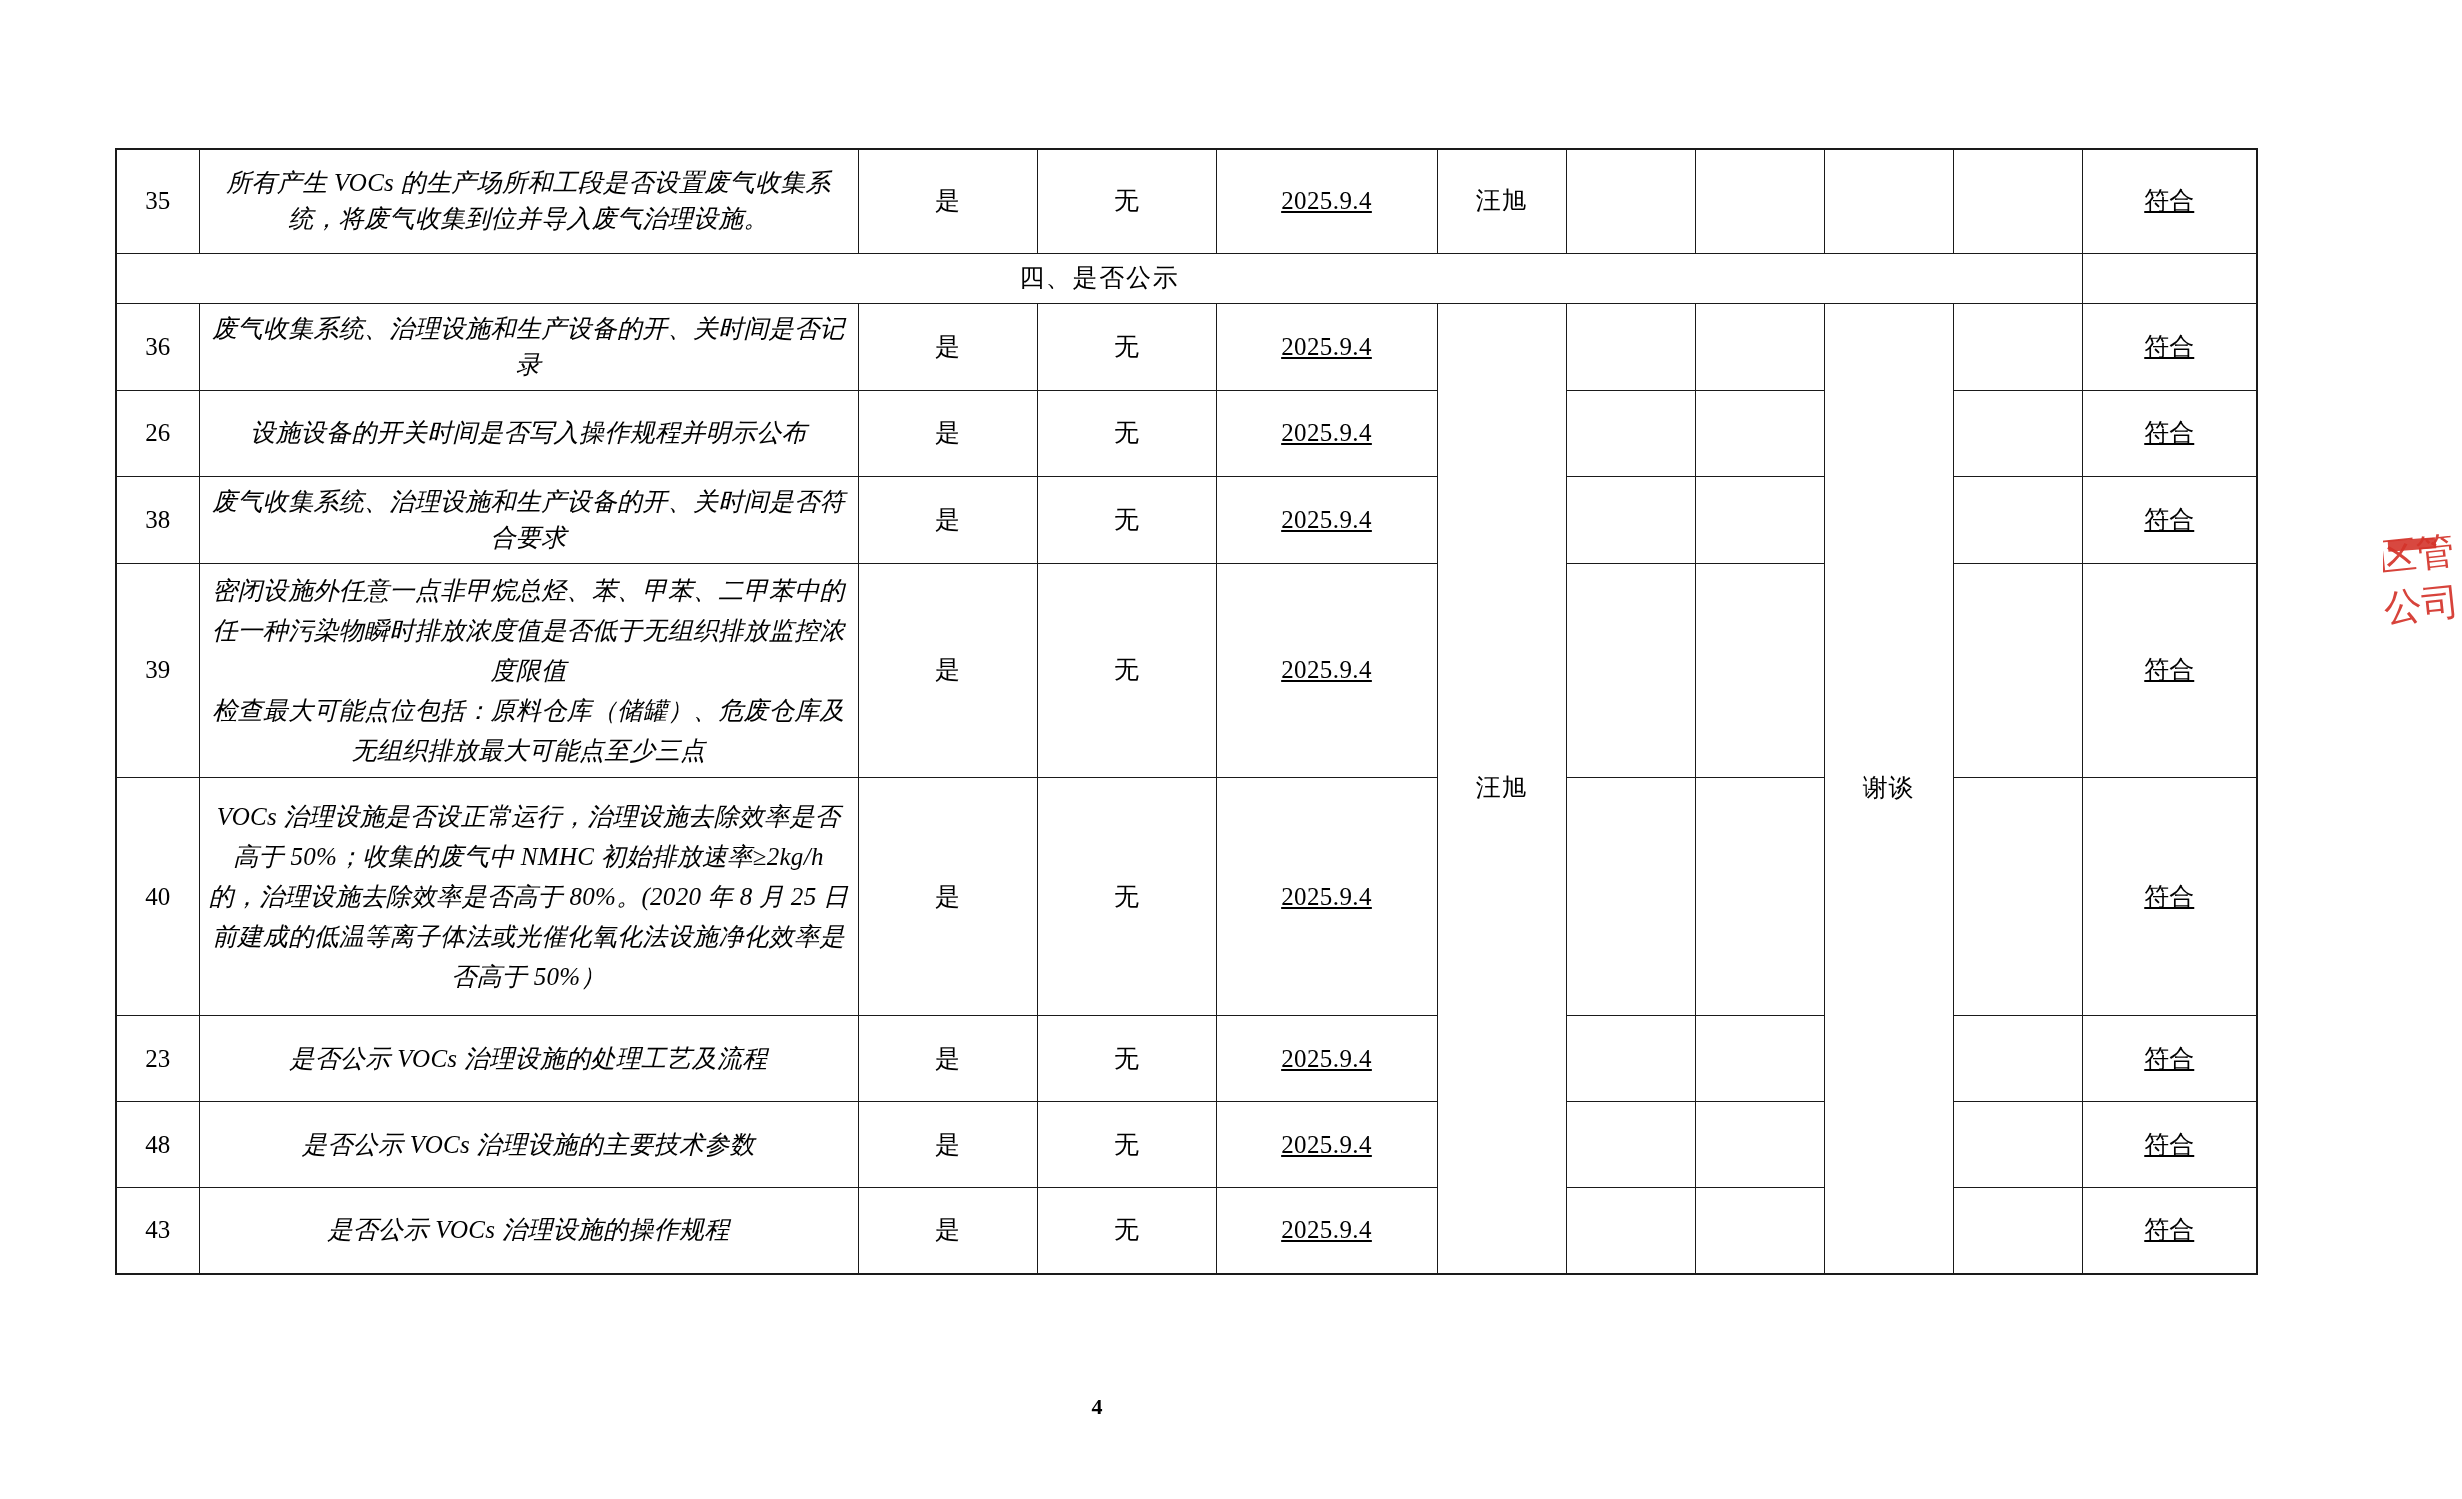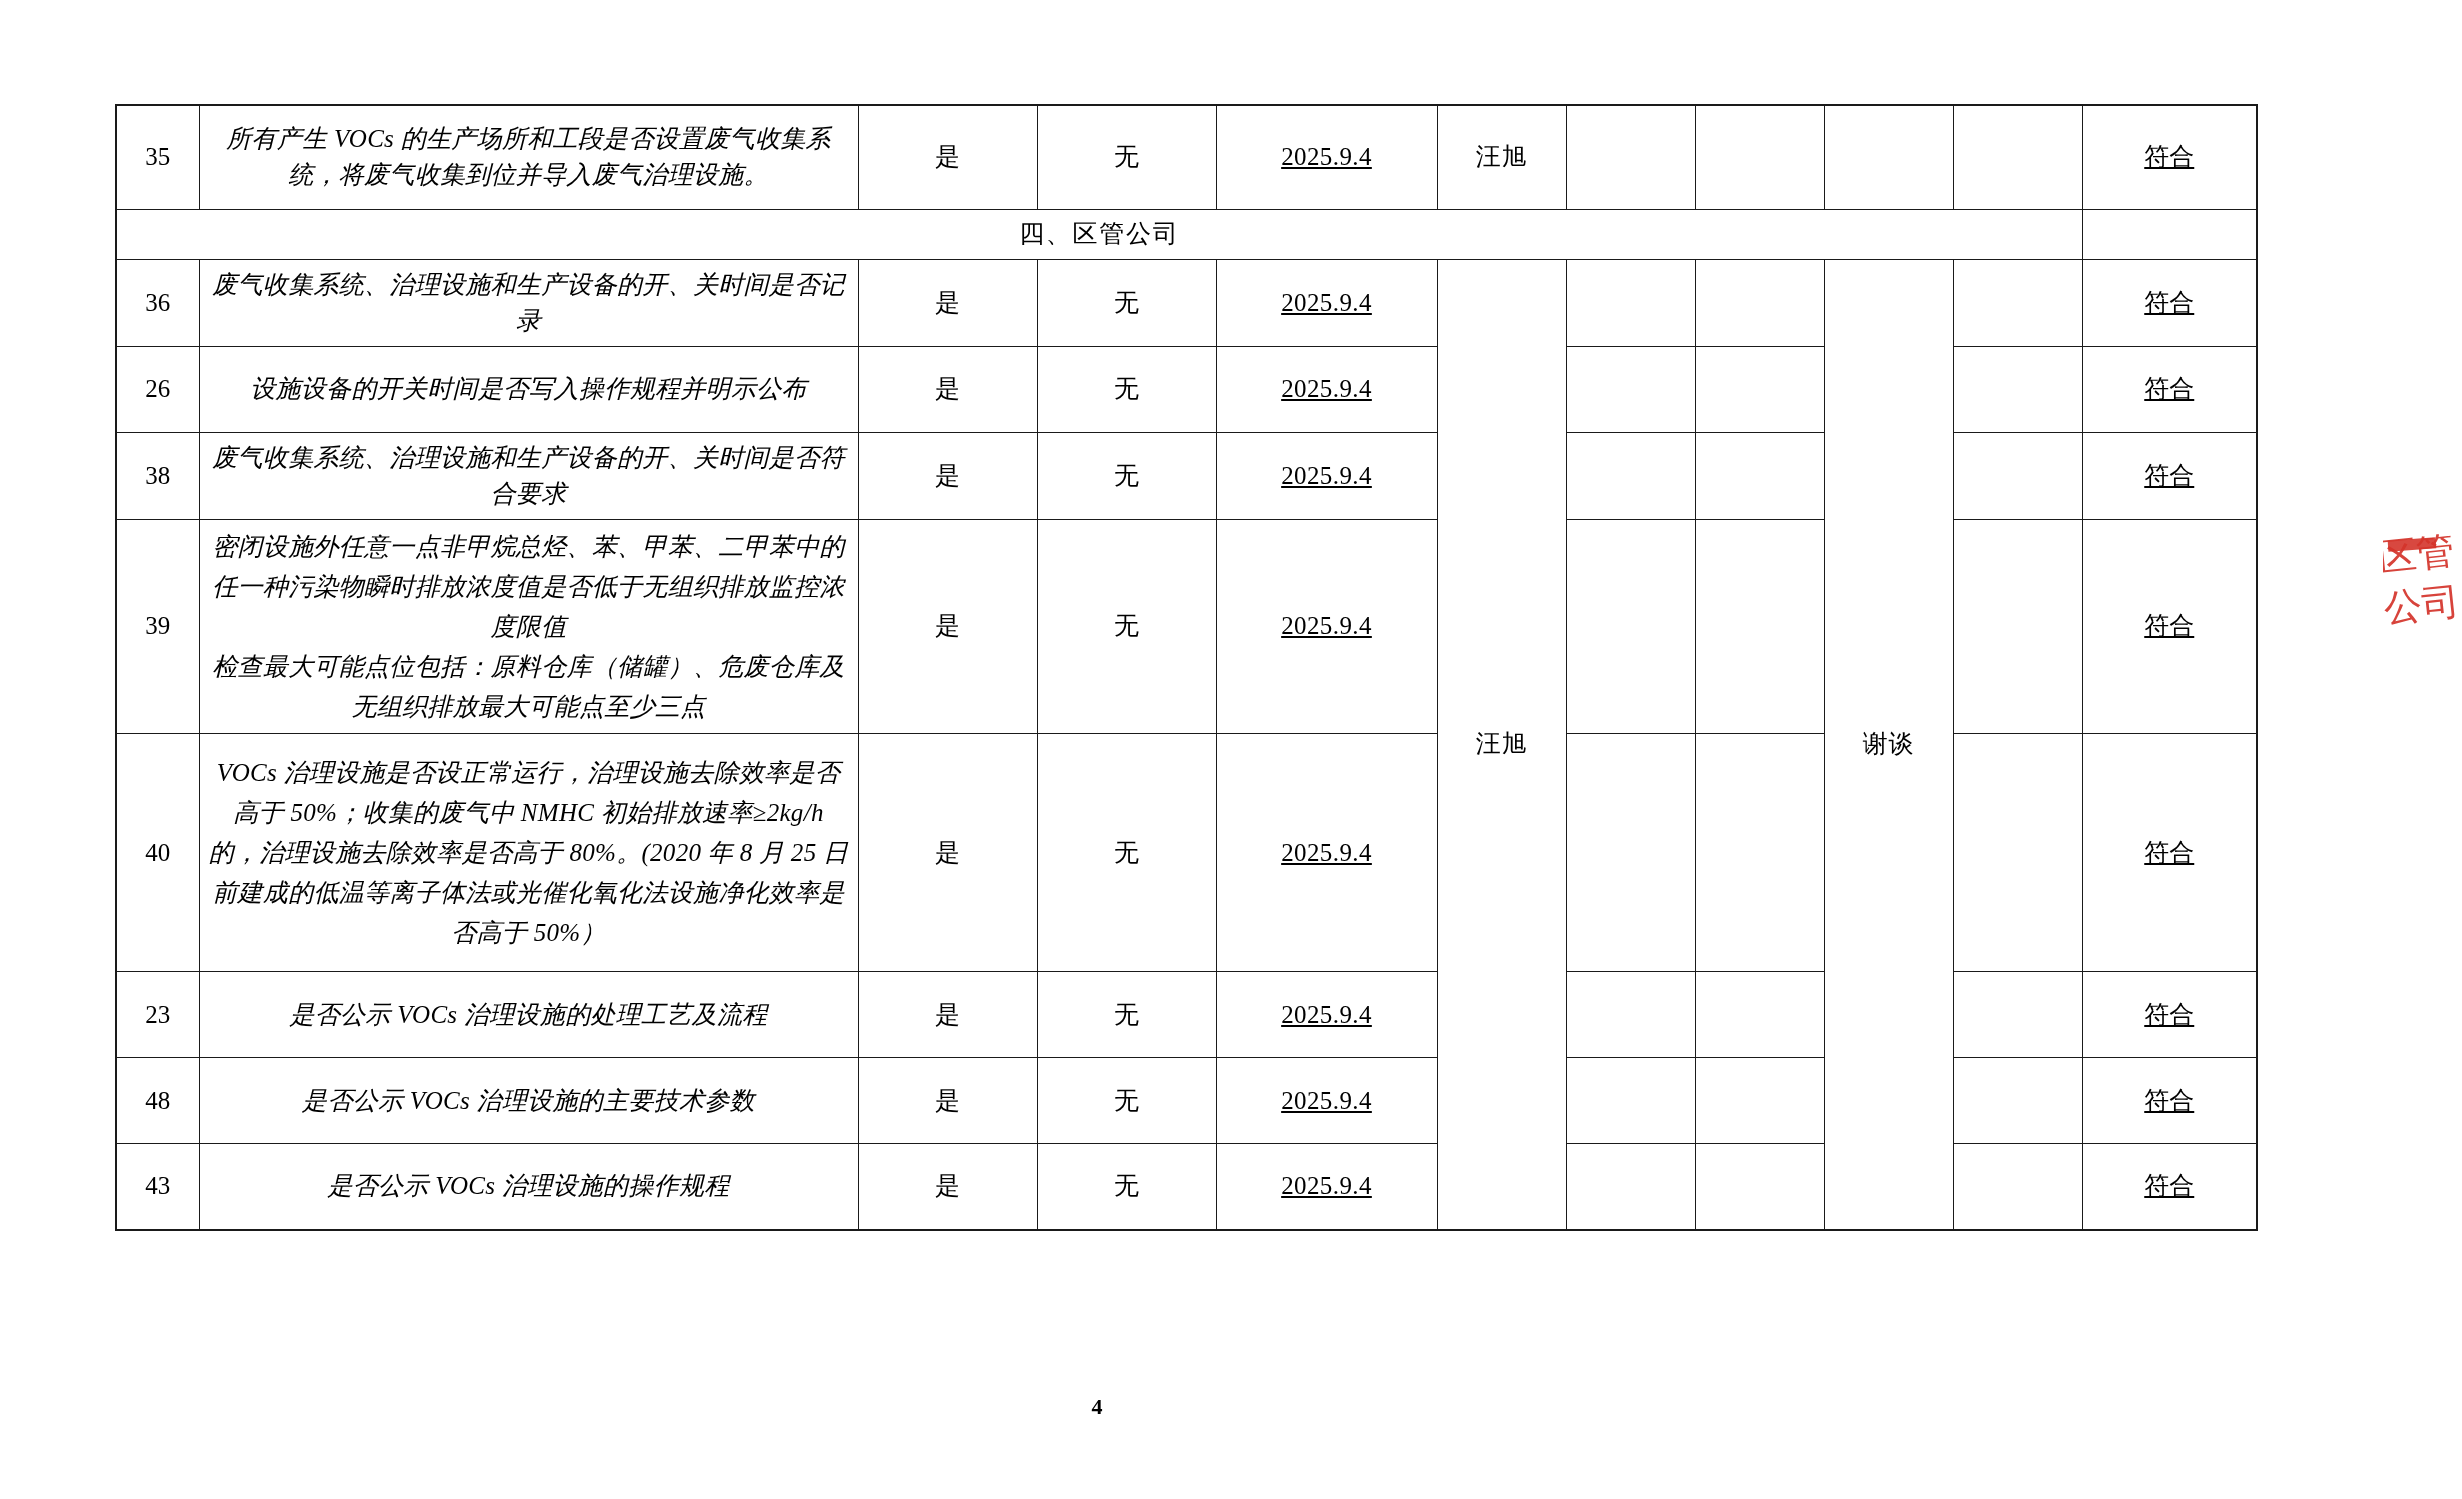--- a/index.html
+++ b/index.html
@@ -29,20 +29,21 @@
     left: 115px;
     top: 104px;
     width: 2237px;
   }
 
   table.checklist {
     border-collapse: collapse;
     table-layout: fixed;
     width: 1840px;
     border: 2.5px solid #1a1a1a;
+    margin-top: 44px;
   }
   table.checklist td {
     border: 1.7px solid #1a1a1a;
     padding: 6.7px 8.3px;
     font-size: 25px;
     line-height: 1.45;
     vertical-align: middle;
     text-align: center;
     font-family: "Liberation Serif", "DejaVu Serif", serif;
   }
@@ -174,21 +175,21 @@
           <td class="date">2025.9.4</td>
           <td class="person">汪旭</td>
           <td class="blank"></td>
           <td class="blank"></td>
           <td class="blank"></td>
           <td class="blank"></td>
           <td class="result">符合</td>
         </tr>
 
         <tr style="height:47px;">
-          <td class="section" colspan="10">四、区管公司</td>
+          <td class="section" colspan="10">四、是否公示</td>
           <td class="blank"></td>
         </tr>
 
         <tr style="height:86px;padding-left:40px;">
           <td class="no">36</td>
           <td class="item">废气收集系统、治理设施和生产设备的开、关时间是否记录</td>
           <td class="yes">是</td>
           <td class="none">无</td>
           <td class="date">2025.9.4</td>
           <td class="person" rowspan="8">汪旭</td>

